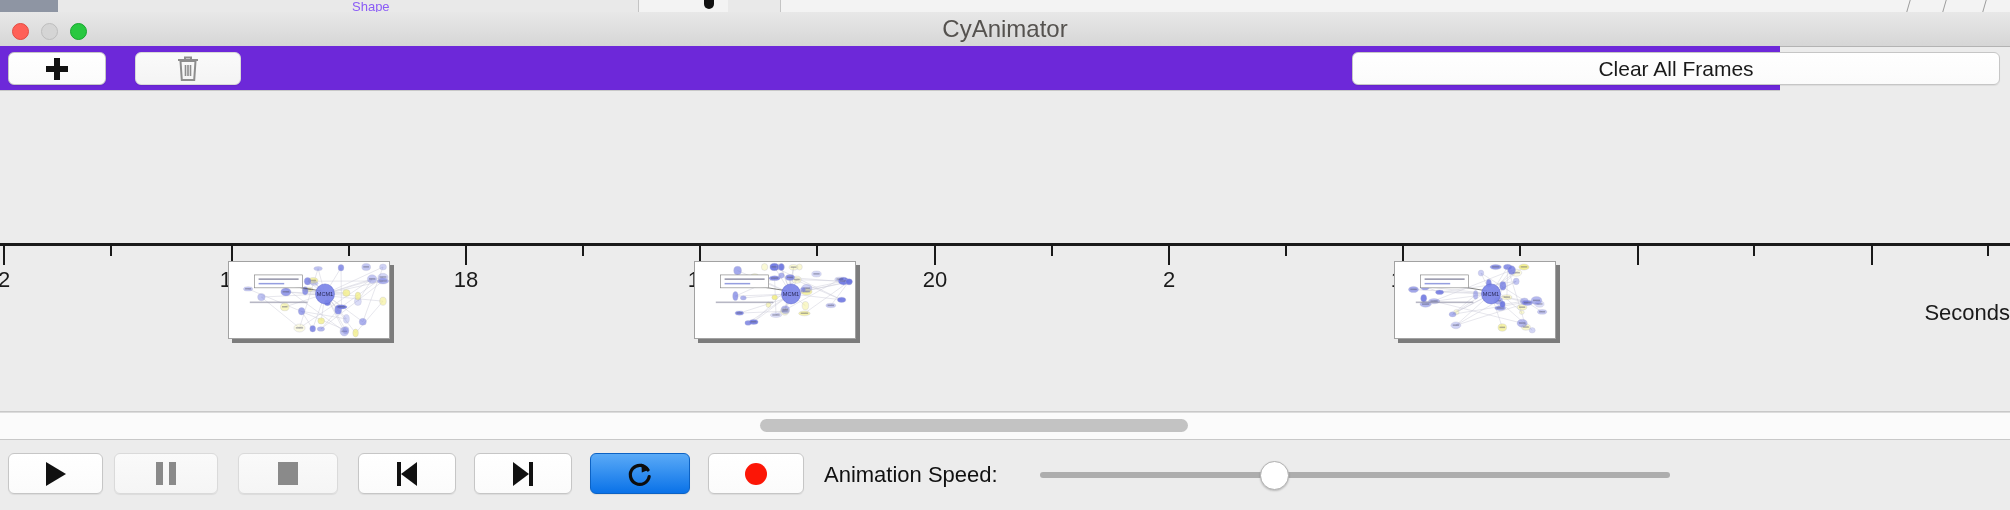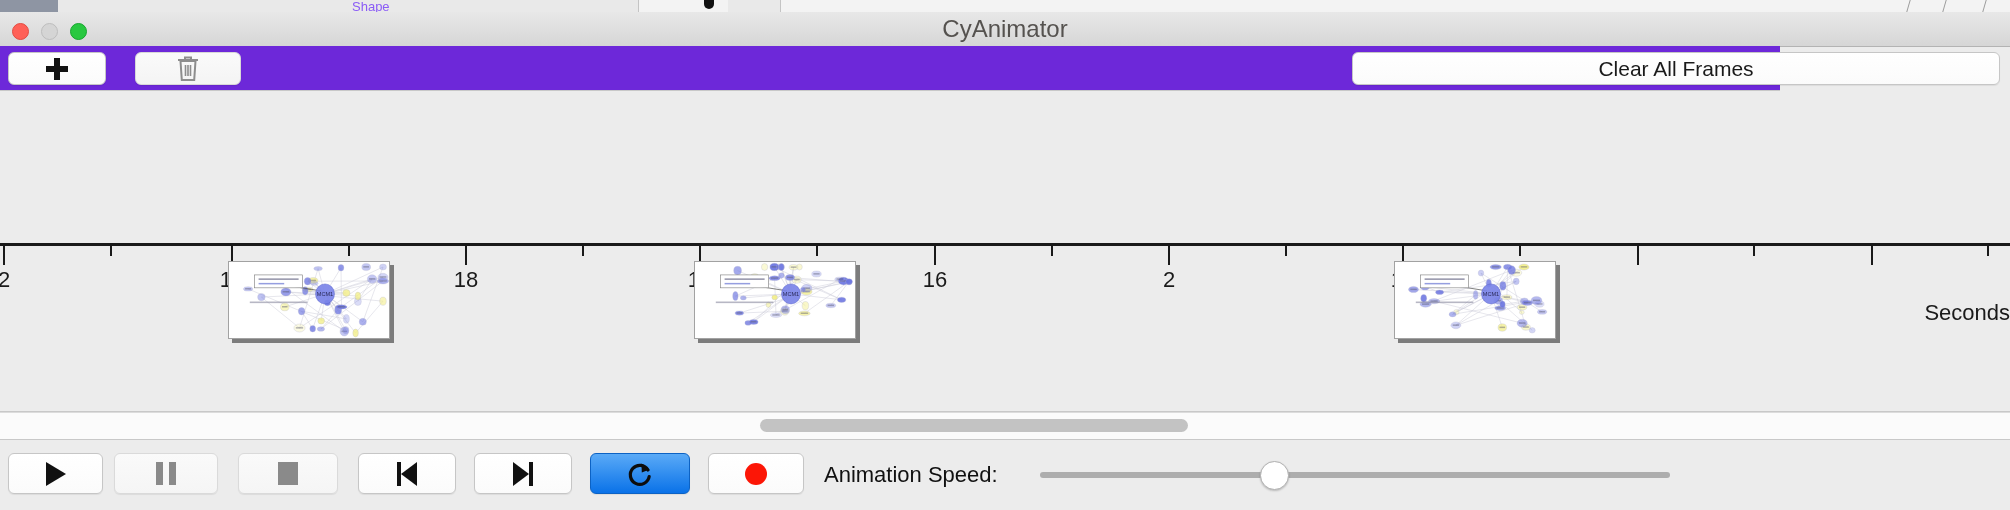--- a/index.html
+++ b/index.html
@@ -383,21 +383,21 @@
         <div class="tick minor" style="left: 816px;"></div>
         <div class="tick minor" style="left: 1051px;"></div>
         <div class="tick minor" style="left: 1285px;"></div>
         <div class="tick minor" style="left: 1519px;"></div>
         <div class="tick minor" style="left: 1753px;"></div>
         <div class="tick minor" style="left: 1987px;"></div>
         <div class="tick-label" style="left: 4px;">2</div>
         <div class="tick-label" style="left: 232px;">13</div>
         <div class="tick-label" style="left: 466px;">18</div>
         <div class="tick-label" style="left: 700px;">15</div>
-        <div class="tick-label" style="left: 935px;">16</div>
+        <div class="tick-label" style="left: 935px;">20</div>
         <div class="tick-label" style="left: 1169px;">2</div>
         <div class="tick-label" style="left: 1403px;">18</div>
         <div class="frame" style="left: 228px; top: 170px;">
           <svg width="160" height="76" viewBox="0 0 160 76">
             <rect width="160" height="76" fill="#ffffff"></rect>
             <line x1="109.2" y1="47.7" x2="91.9" y2="67.0" stroke="#c9c9d6" stroke-width="0.45"></line>
             <line x1="96.0" y1="31.9" x2="117.4" y2="56.9" stroke="#c9c9d6" stroke-width="0.45"></line>
             <line x1="117.4" y1="56.9" x2="72.6" y2="49.3" stroke="#c9c9d6" stroke-width="0.45"></line>
             <line x1="96.0" y1="31.9" x2="92.2" y2="58.9" stroke="#c9c9d6" stroke-width="0.45"></line>
             <line x1="96.0" y1="31.9" x2="154.0" y2="5.0" stroke="#c9c9d6" stroke-width="0.45"></line>

